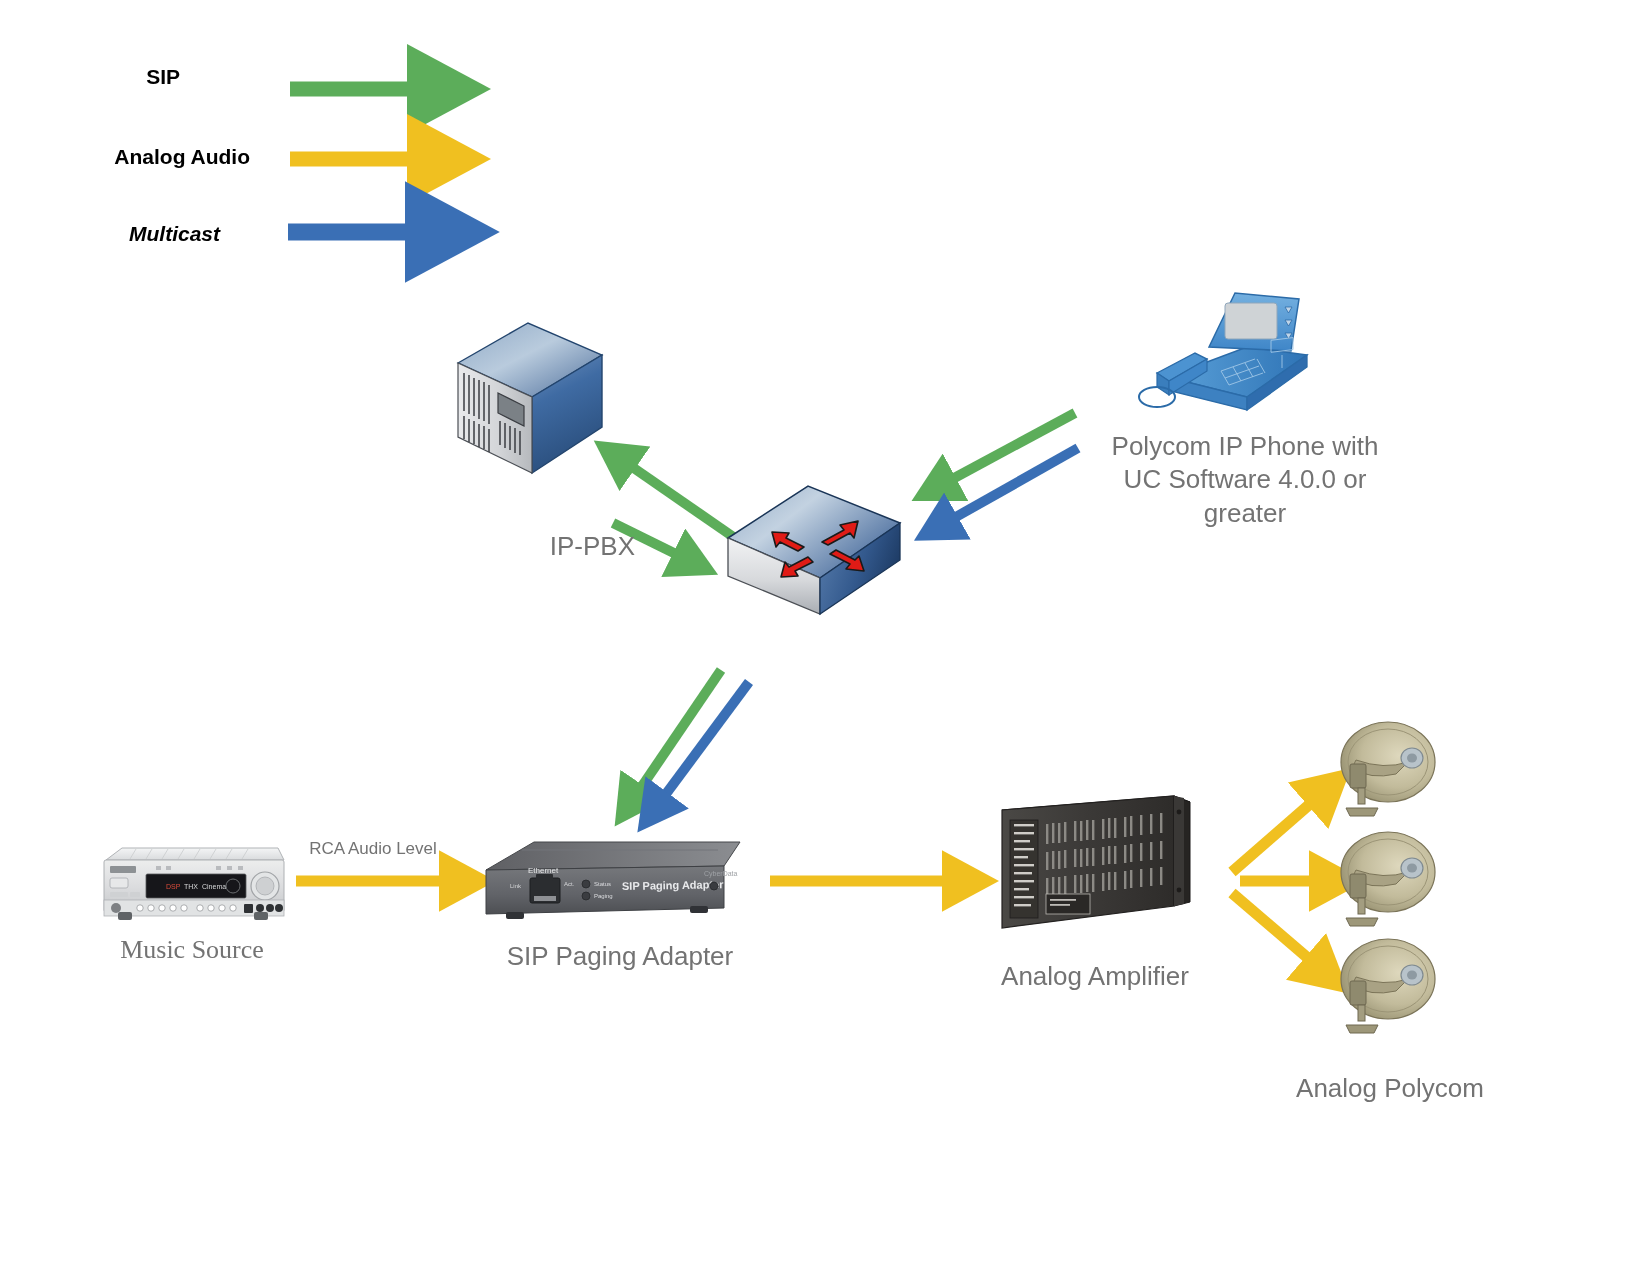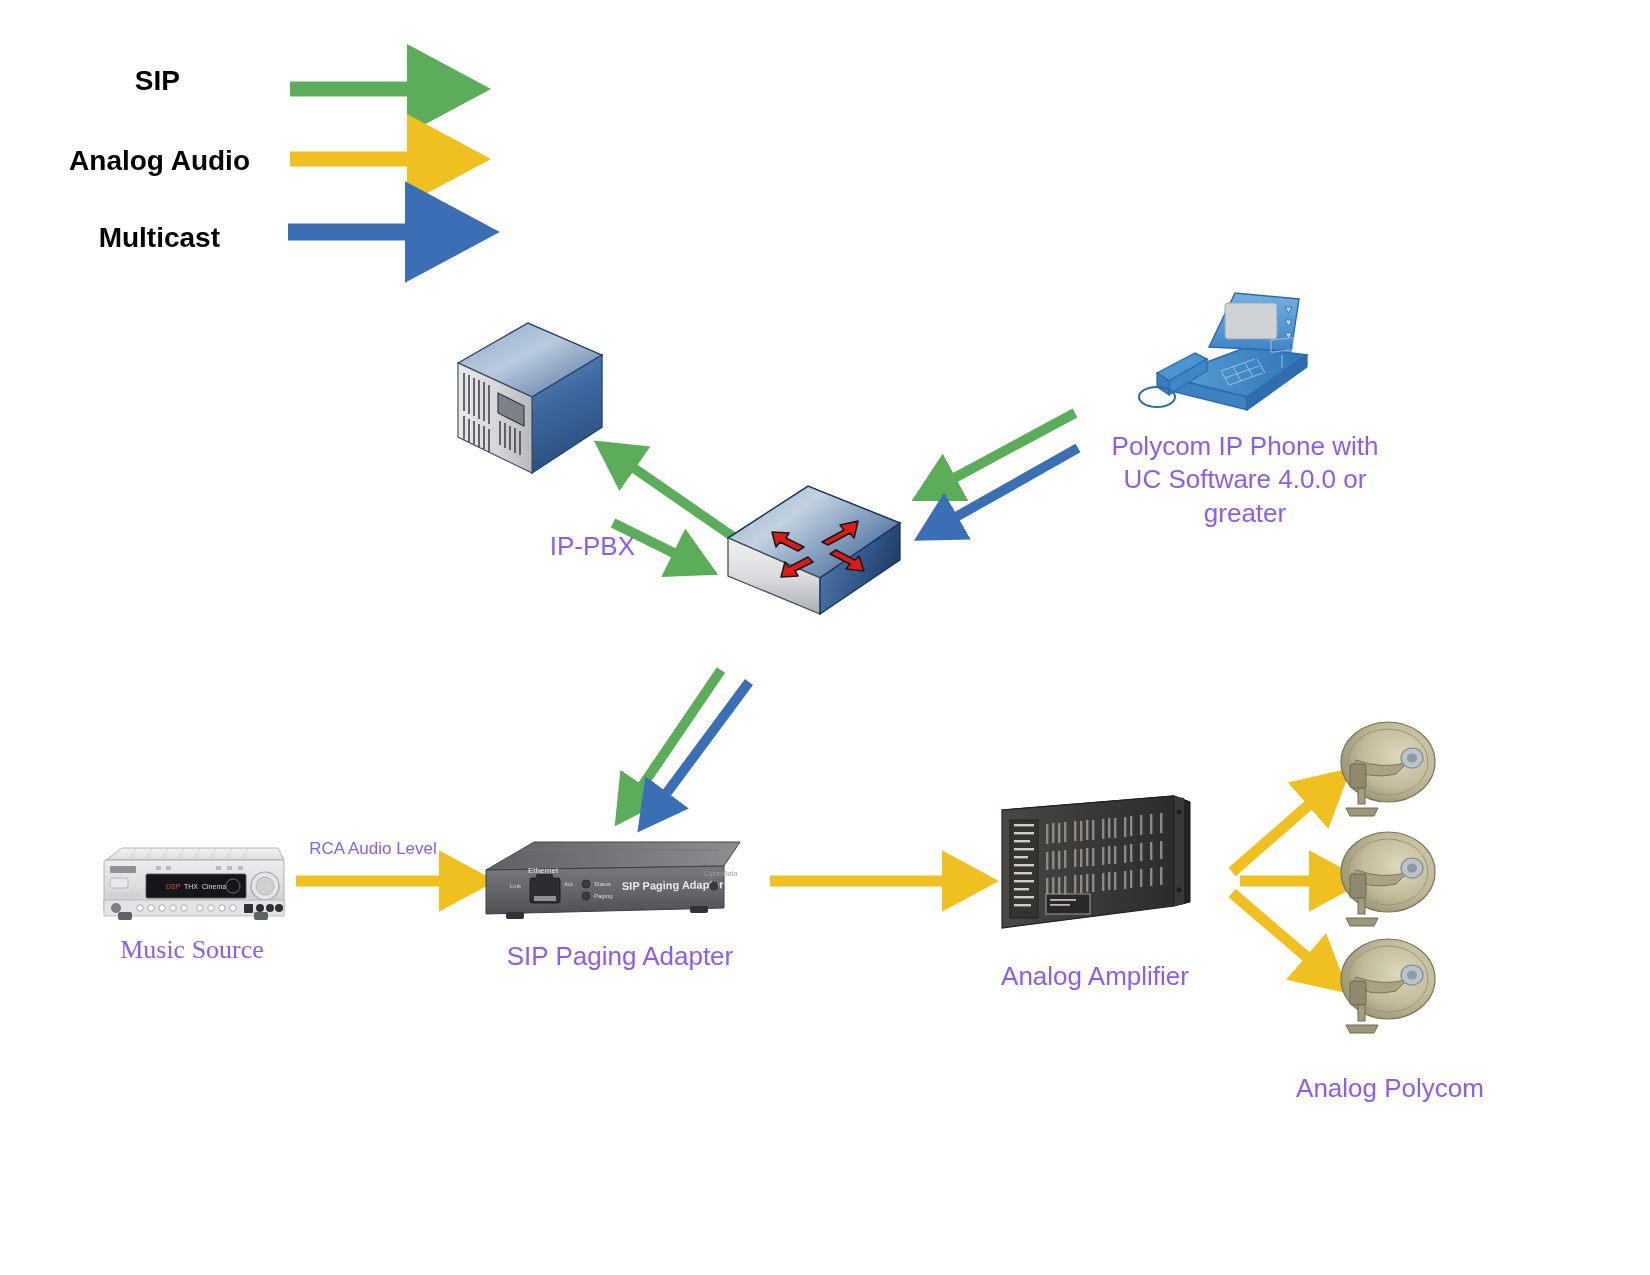--- a/index.html
+++ b/index.html
@@ -10,29 +10,29 @@
   #canvas {
     position: relative;
     width: 1650px;
     height: 1275px;
     background: #ffffff;
     font-family: "Liberation Sans", sans-serif;
     overflow: hidden;
   }
   .lbl {
     position: absolute;
-    color: #8b5cf6;
+    color: #737373;
     text-align: center;
     line-height: 1.28;
     white-space: pre-line;
   }
   .legend-label {
     position: absolute;
     font-weight: bold;
-    font-size: 28px;
+    font-size: 21px;
     color: #000000;
     text-align: right;
     white-space: nowrap;
   }
   .node-label {
     font-size: 26px;
     font-weight: 400;
   }
   .edge-label {
     font-size: 17px;
@@ -50,21 +50,21 @@
     position: absolute;
   }
 </style>
 </head>
 <body>
 
 <div id="canvas">
 
   <div class="legend-label" style="left:60px; top:65px; width:120px;">SIP</div>
   <div class="legend-label" style="left:40px; top:145px; width:210px;">Analog Audio</div>
-  <div class="legend-label" style="left:50px; top:222px; width:170px;">Multicast</div>
+  <div class="legend-label" style="left:50px; top:222px; width:170px;font-style:italic;">Multicast</div>
 
   <svg class="layer" viewBox="0 0 1650 1275">
     <defs>
 
       <marker id="mk-green-legend" markerWidth="6" markerHeight="6" refX="1.2" refY="3" orient="auto">
         <path d="M0,0 L5.6,3 L0,6 Z" fill="#5cad5a"></path>
       </marker>
       <marker id="mk-yellow-legend" markerWidth="6" markerHeight="6" refX="1.2" refY="3" orient="auto">
         <path d="M0,0 L5.6,3 L0,6 Z" fill="#f0c020"></path>
       </marker>

